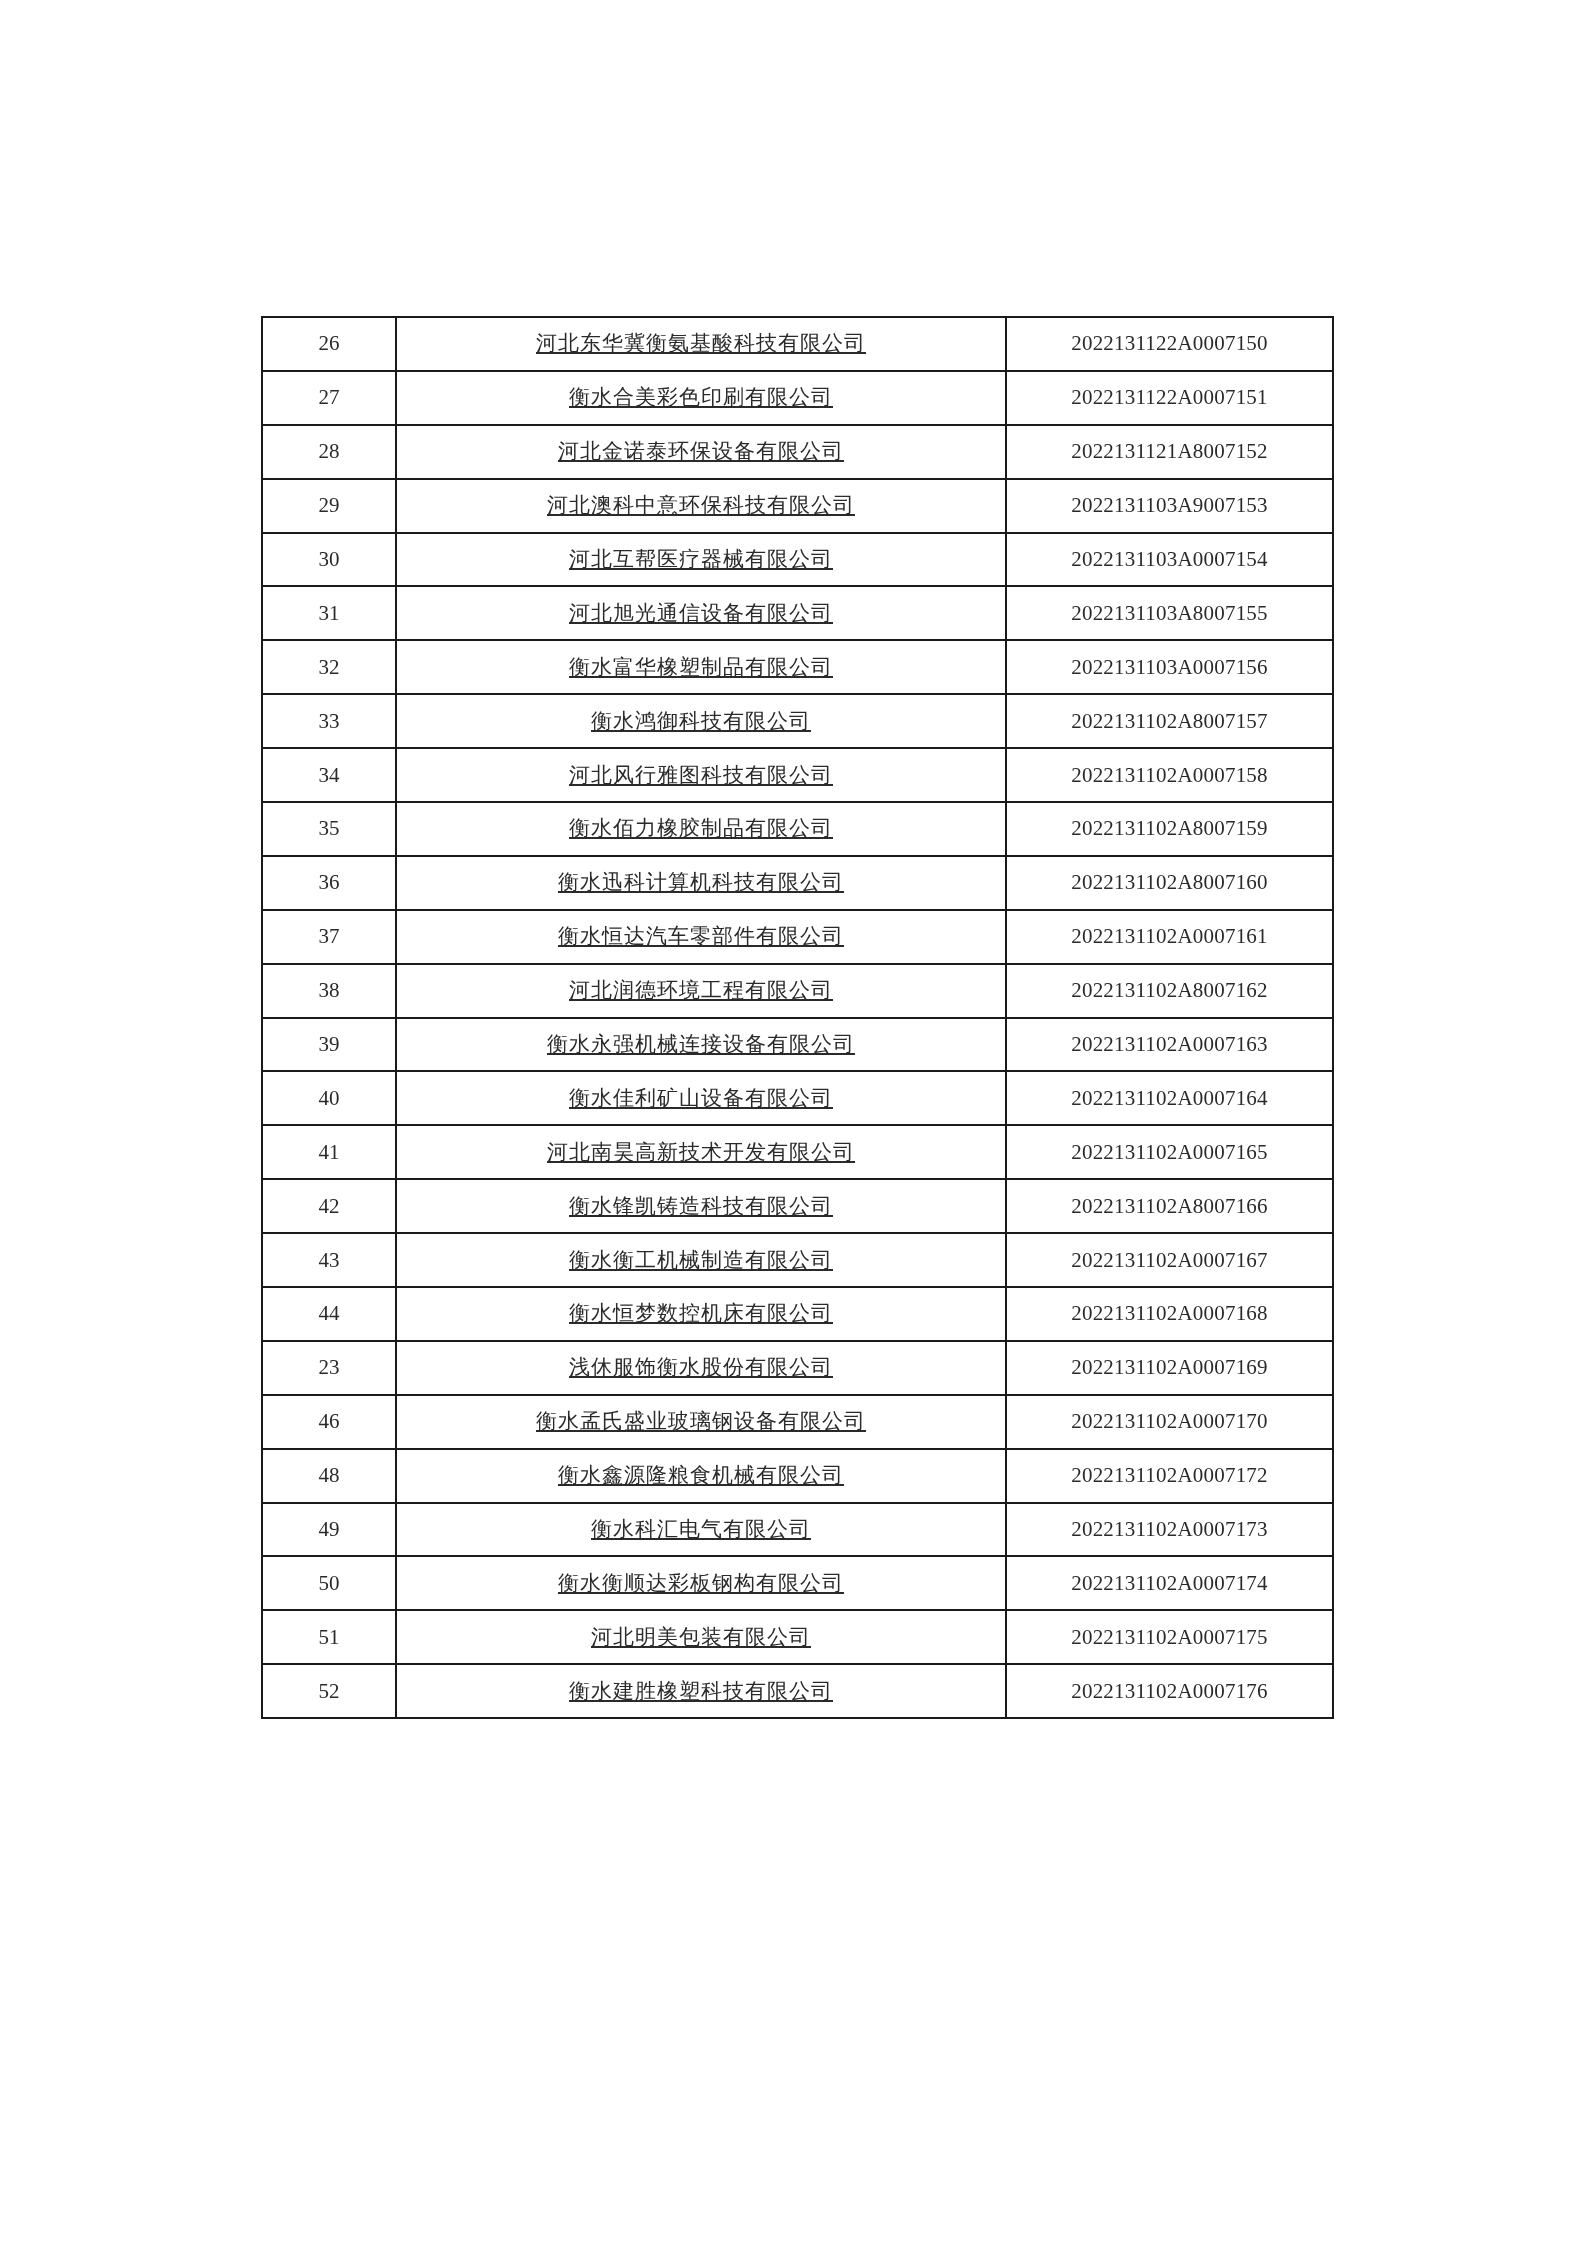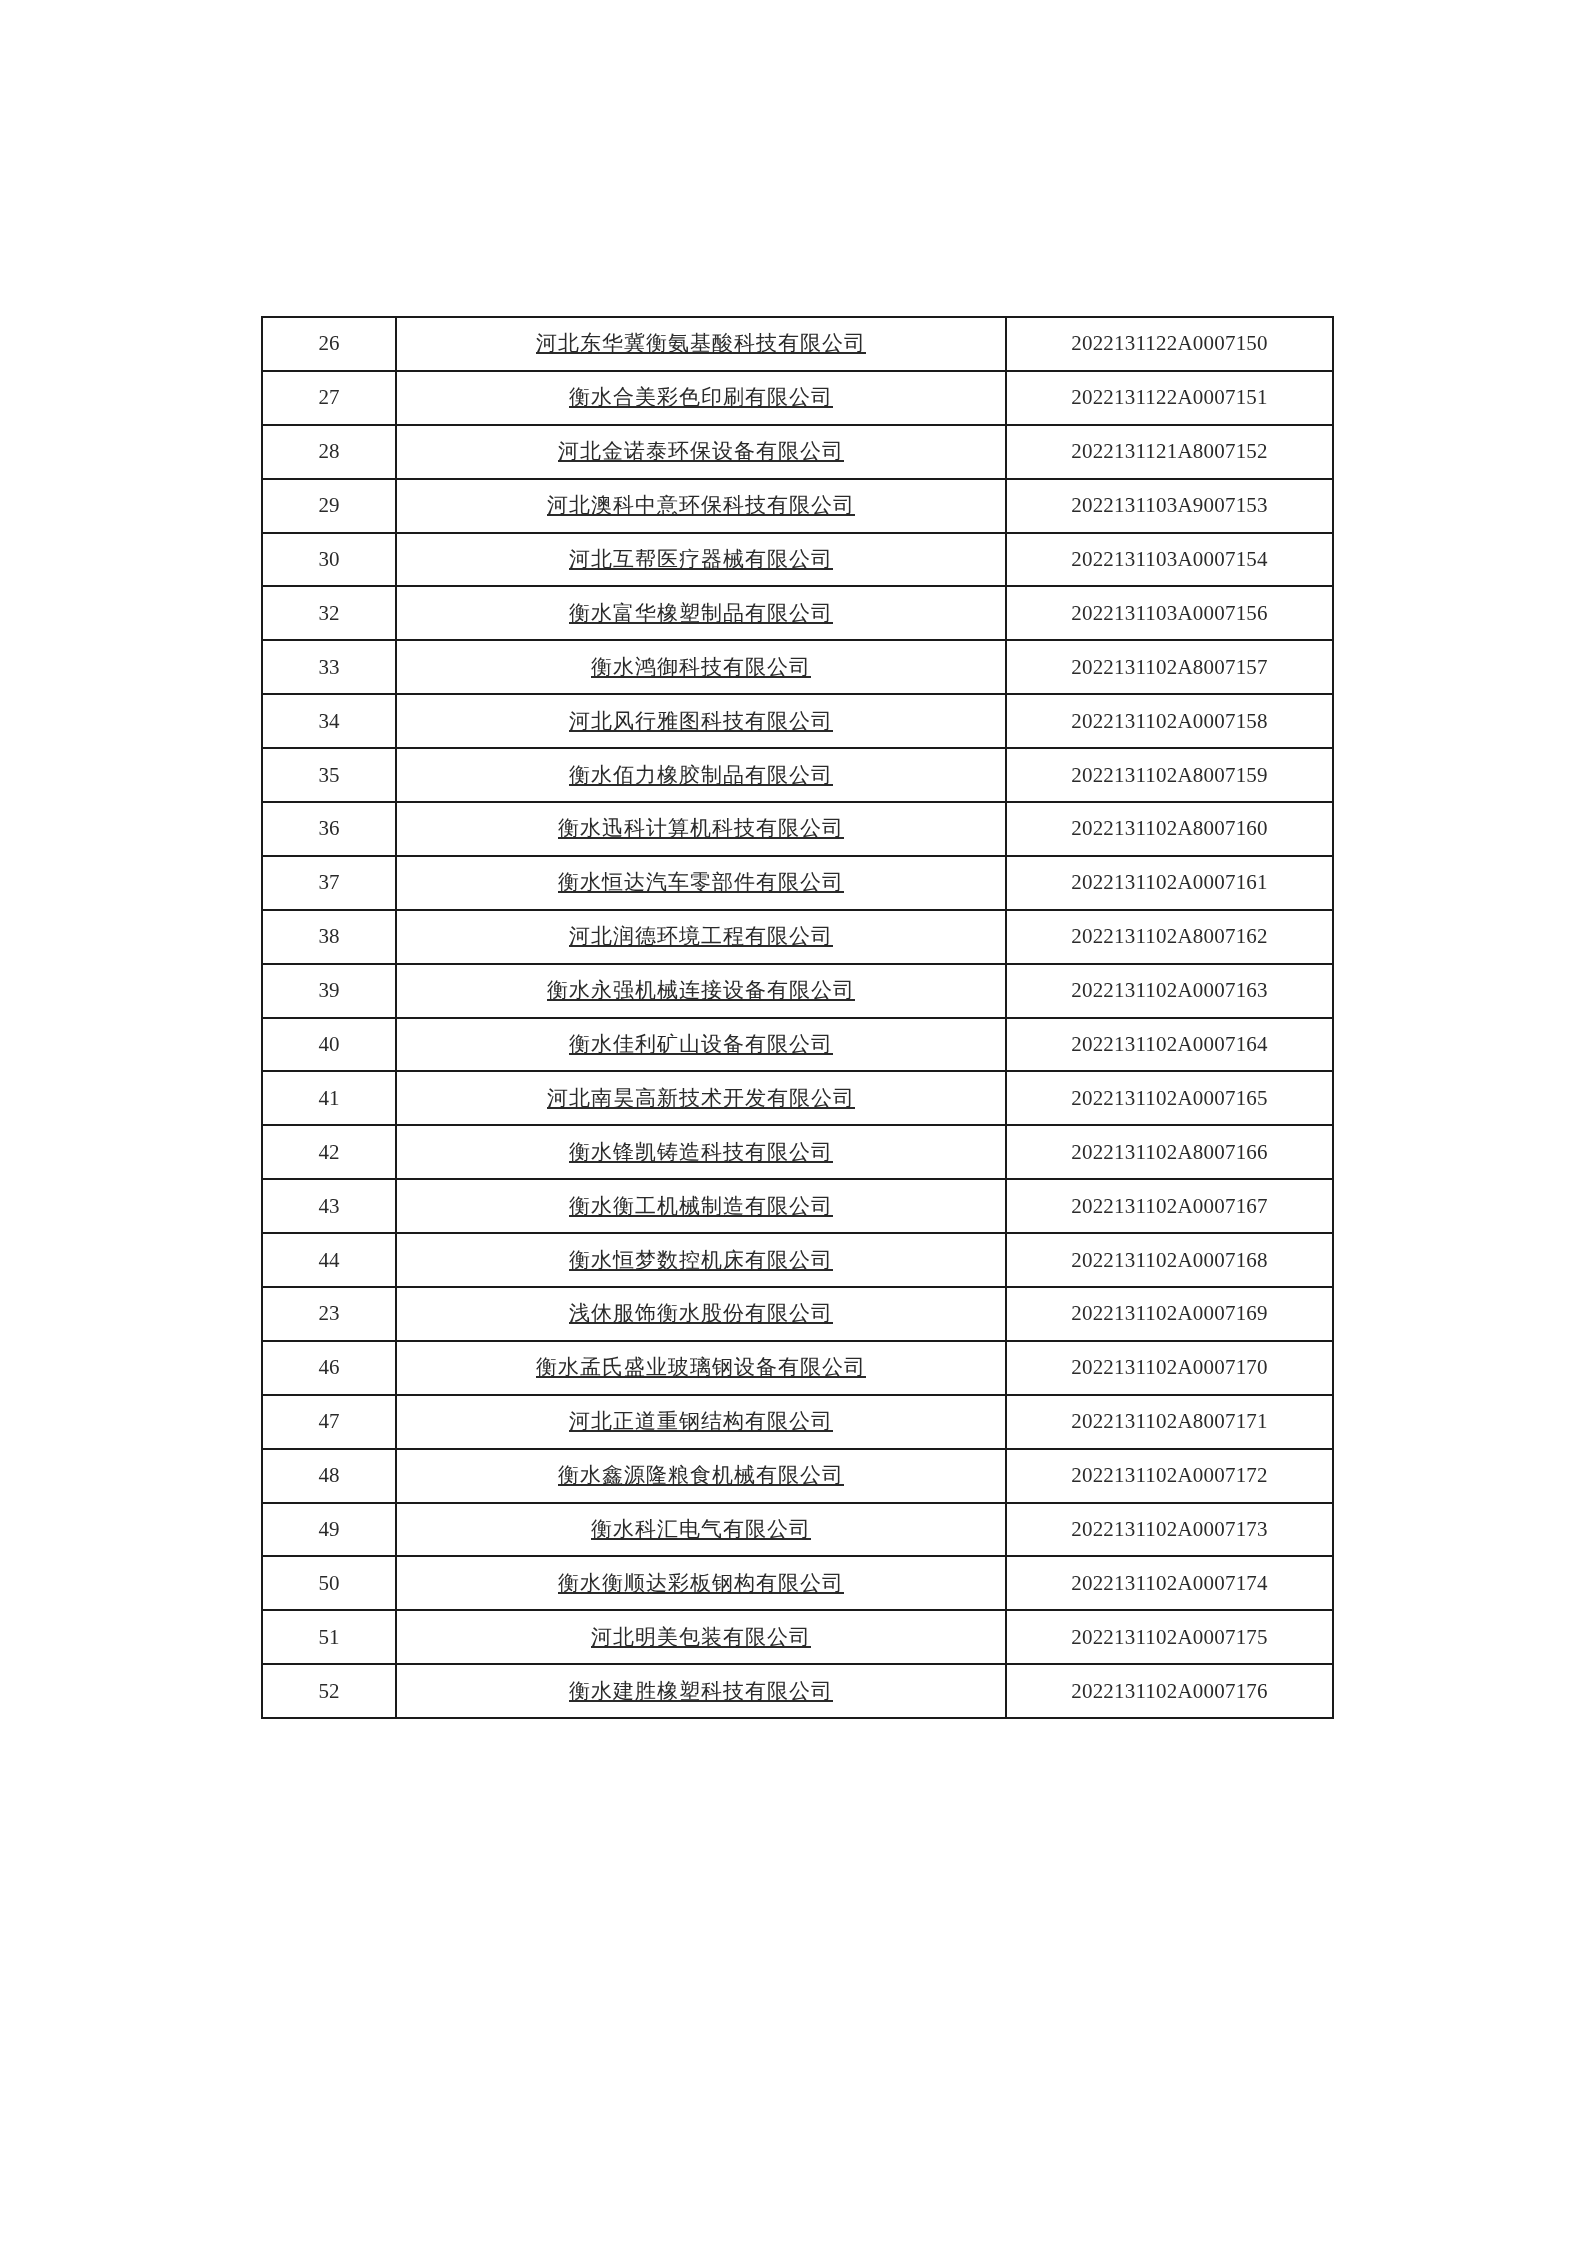--- a/index.html
+++ b/index.html
@@ -51,20 +51,25 @@
         </tr>
       <tr>
           <td class="c-no">29</td>
           <td class="c-name">河北澳科中意环保科技有限公司</td>
           <td class="c-code">2022131103A9007153</td>
         </tr>
       <tr>
           <td class="c-no">30</td>
           <td class="c-name">河北互帮医疗器械有限公司</td>
           <td class="c-code">2022131103A0007154</td>
+        </tr>
+      <tr>
+          <td class="c-no">31</td>
+          <td class="c-name">河北旭光通信设备有限公司</td>
+          <td class="c-code">2022131103A8007155</td>
         </tr>
       <tr>
           <td class="c-no">32</td>
           <td class="c-name">衡水富华橡塑制品有限公司</td>
           <td class="c-code">2022131103A0007156</td>
         </tr>
       <tr>
           <td class="c-no">33</td>
           <td class="c-name">衡水鸿御科技有限公司</td>
           <td class="c-code">2022131102A8007157</td>
@@ -128,25 +133,20 @@
           <td class="c-no">23</td>
           <td class="c-name">浅休服饰衡水股份有限公司</td>
           <td class="c-code">2022131102A0007169</td>
         </tr>
       <tr>
           <td class="c-no">46</td>
           <td class="c-name">衡水孟氏盛业玻璃钢设备有限公司</td>
           <td class="c-code">2022131102A0007170</td>
         </tr>
       <tr>
-          <td class="c-no">47</td>
-          <td class="c-name">河北正道重钢结构有限公司</td>
-          <td class="c-code">2022131102A8007171</td>
-        </tr>
-      <tr>
           <td class="c-no">48</td>
           <td class="c-name">衡水鑫源隆粮食机械有限公司</td>
           <td class="c-code">2022131102A0007172</td>
         </tr>
       <tr>
           <td class="c-no">49</td>
           <td class="c-name">衡水科汇电气有限公司</td>
           <td class="c-code">2022131102A0007173</td>
         </tr>
       <tr>

